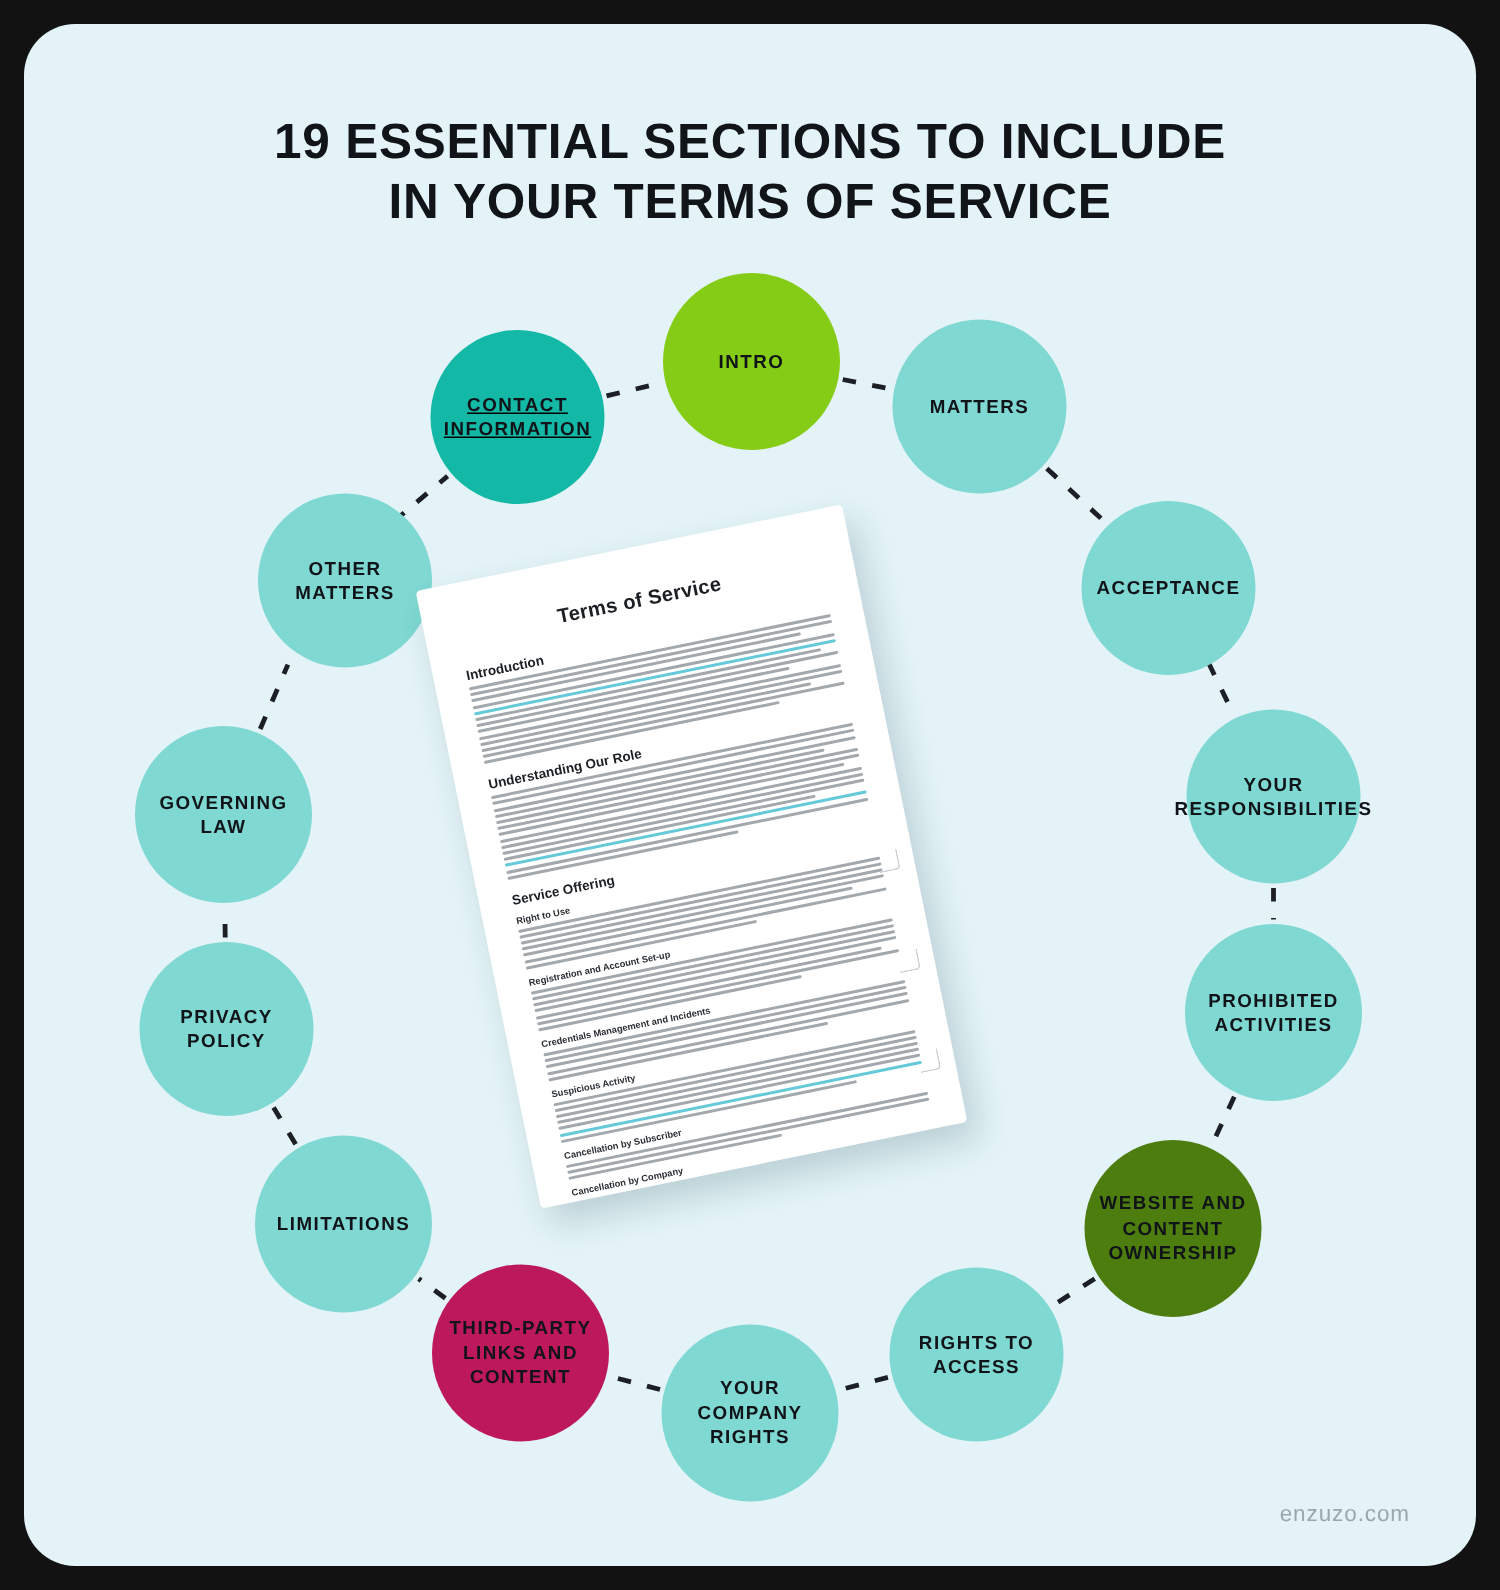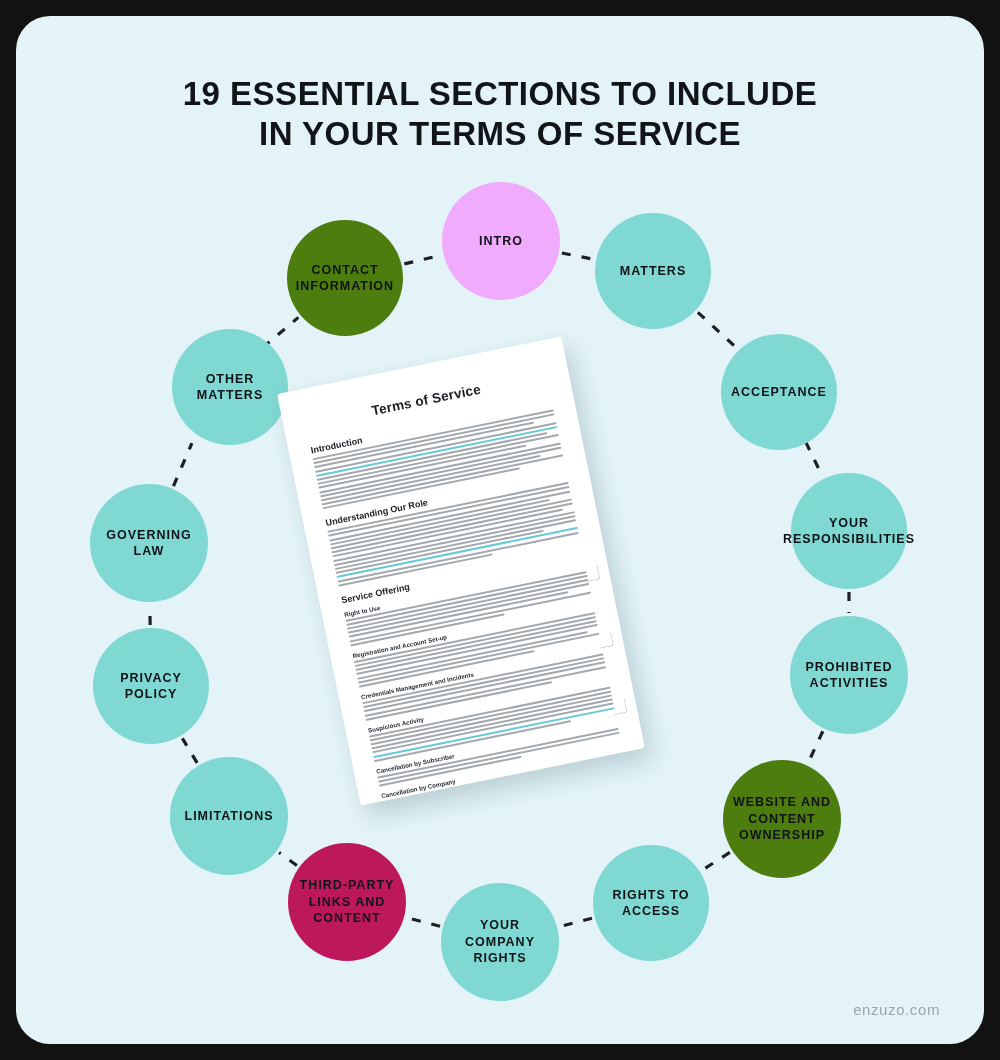--- a/index.html
+++ b/index.html
@@ -147,21 +147,21 @@
         <line x1="575.938137224013" y1="902.254388399096" x2="544.0300900346098" y2="910.4955396599352" stroke="#1c1f24" stroke-width="3.2" stroke-linecap="butt" stroke-dasharray="9 11"></line>
         <line x1="424.0160643681344" y1="910.3179253250024" x2="390.9839356318656" y2="901.6820746749976" stroke="#1c1f24" stroke-width="3.2" stroke-linecap="butt" stroke-dasharray="9 11"></line>
         <line x1="280.895111891326" y1="849.4828781580851" x2="263.104888108674" y2="836.5171218419149" stroke="#1c1f24" stroke-width="3.2" stroke-linecap="butt" stroke-dasharray="9 11"></line>
         <line x1="181.10126316349334" y1="746.8354386058222" x2="166.38424108107913" y2="722.3070684684652" stroke="#1c1f24" stroke-width="3.2" stroke-linecap="butt" stroke-dasharray="9 11"></line>
         <line x1="134.14693657603905" y1="609.0059651867931" x2="133.86704807025538" y2="588.9939370232595" stroke="#1c1f24" stroke-width="3.2" stroke-linecap="butt" stroke-dasharray="9 11"></line>
         <line x1="157.4670626607932" y1="470.03191380472026" x2="175.92756738212282" y2="427.04924609535584" stroke="#1c1f24" stroke-width="3.2" stroke-linecap="butt" stroke-dasharray="9 11"></line>
         <line x1="246.59395302905574" y1="331.62991565761956" x2="282.40604697094426" y2="301.37008434238044" stroke="#1c1f24" stroke-width="3.2" stroke-linecap="butt" stroke-dasharray="9 11"></line>
         <line x1="388.3534037086598" y1="247.922590146023" x2="424.67358967316545" y2="239.30818706469793" stroke="#1c1f24" stroke-width="3.2" stroke-linecap="butt" stroke-dasharray="9 11"></line>
       </svg>
 
-  <div class="node" style="left: 426px; top: 166px; width: 118px; height: 118px; background: #f0abfc;">
+  <div class="node" style="left: 426px; top: 166px; width: 118px; height: 118px; background: #84cc16;">
         <span class="lbl">INTRO</span>
       </div>
       <div class="node" style="left: 579px; top: 197px; width: 116px; height: 116px; background: rgb(127, 216, 210);">
         <span class="lbl">MATTERS</span>
       </div>
       <div class="node" style="left: 705px; top: 318px; width: 116px; height: 116px; background: rgb(127, 216, 210);">
         <span class="lbl">ACCEPTANCE</span>
       </div>
       <div class="node" style="left: 775px; top: 457px; width: 116px; height: 116px; background: rgb(127, 216, 210);">
         <span class="lbl">YOUR
@@ -198,21 +198,21 @@
 POLICY</span>
       </div>
       <div class="node" style="left: 74px; top: 468px; width: 118px; height: 118px; background: rgb(127, 216, 210);">
         <span class="lbl">GOVERNING
 LAW</span>
       </div>
       <div class="node" style="left: 156px; top: 313px; width: 116px; height: 116px; background: rgb(127, 216, 210);">
         <span class="lbl">OTHER
 MATTERS</span>
       </div>
-      <div class="node" style="left: 271px; top: 204px; width: 116px; height: 116px; background: #4d7c0f;">
+      <div class="node" style="left: 271px; top: 204px; width: 116px; height: 116px; background: #14b8a6; text-decoration: underline;">
         <span class="lbl">CONTACT
 INFORMATION</span>
       </div>
     </div>
 
   <div id="doc-wrap">
     <div id="doc">
       <div class="doc-title">Terms of Service</div>
       <div id="doc-body">
           <div class="h2">Introduction</div>

